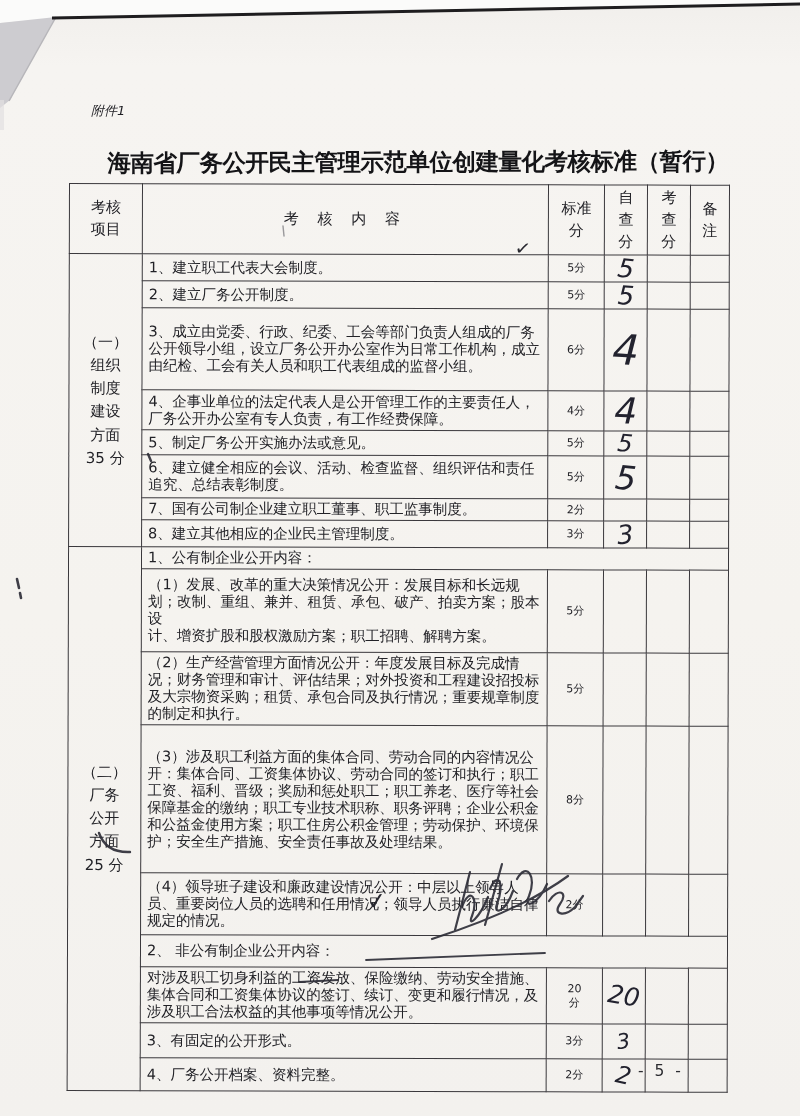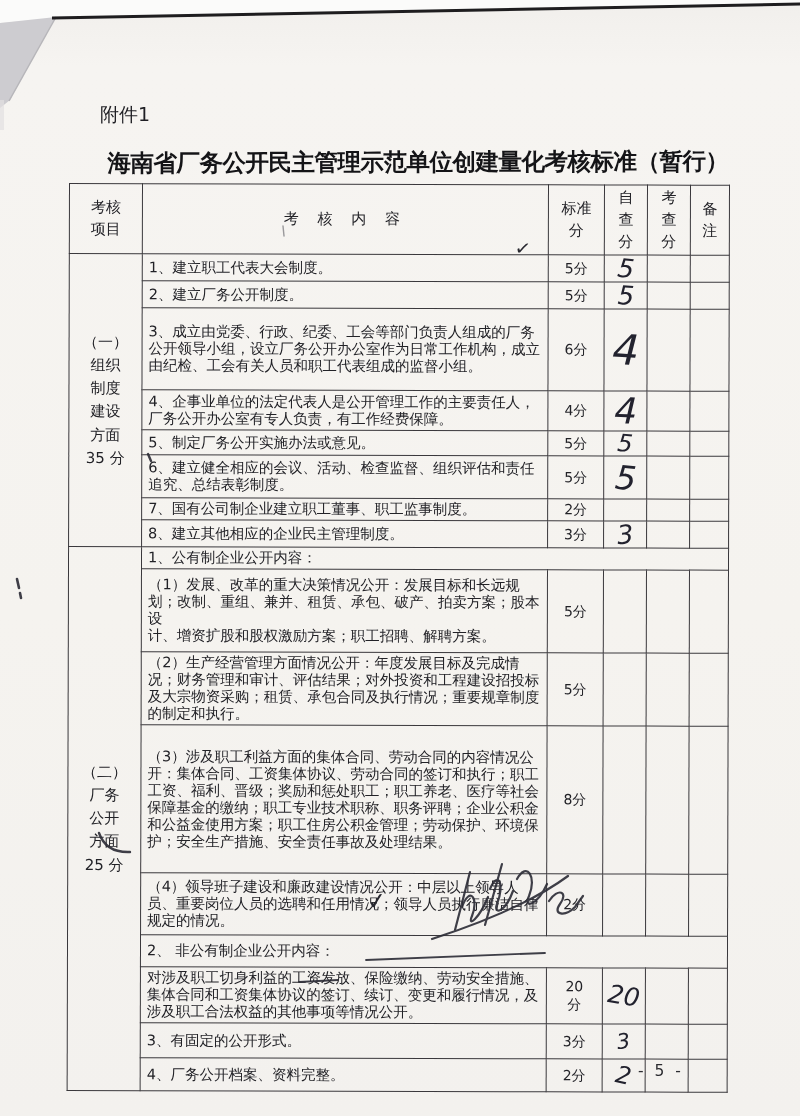--- a/index.html
+++ b/index.html
@@ -5,21 +5,21 @@
   html,body{margin:0;padding:0;}
   body{background:#8e8c91;font-family:"DejaVu Sans","Liberation Sans",sans-serif;}
   .page{
     position:relative;width:800px;height:1116px;margin:0 auto;
     background:linear-gradient(180deg,#f1efec 0%,#f6f4f1 6%,#f5f3ef 55%,#f3f1ee 100%);
     overflow:hidden;color:#26262b;
   }
   .scan-top{position:absolute;left:0;top:0;width:800px;height:130px;pointer-events:none;}
   .overlay{position:absolute;left:0;top:0;width:800px;height:1116px;pointer-events:none;}
 
-  .attachment{position:absolute;left:100px;top:102px;font-size:19px;color:#1f1f24;}
+  .attachment{position:absolute;left:91px;top:102px;font-size:13px;color:#1f1f24;font-style:italic;}
   .doc-title{
     position:absolute;left:80px;top:146px;width:676px;text-align:center;
     font-size:23.5px;font-weight:900;color:#141417;letter-spacing:-0.5px;
     transform:rotate(-0.2deg);
   }
 
   table.assess{
     position:absolute;left:69px;top:183px;width:660px;
     border-collapse:collapse;table-layout:fixed;
     transform:rotate(0.15deg);transform-origin:top left;
@@ -32,21 +32,21 @@
   th.h-content{letter-spacing:7px;}
   .hr{height:58px;}
   td.sec{
     font-size:15px;line-height:1.55;white-space:pre-line;text-align:center;padding:2px 1px;color:#1e1e23;
   }
   td.content{
     font-size:14.5px;line-height:17px;text-align:left;padding:2px 6px;
     white-space:pre-line;color:#1d1d22;
   }
   td.sub{font-size:14.5px;padding:1px 6px;text-align:left;color:#1d1d22;}
-  td.std{font-size:14px;text-align:center;white-space:pre-line;line-height:1.25;padding:0 1px;}
+  td.std{font-size:11px;text-align:center;white-space:pre-line;line-height:1.25;padding:0 1px;}
   td.score{text-align:center;padding:0;}
   .hw{
     display:inline-block;font-style:italic;color:#22222e;line-height:1;
     font-family:"DejaVu Sans",sans-serif;font-weight:400;
   }
   .r0{height:23px}.r1{height:23px}.r2{height:82px}.r3{height:40px}.r4{height:22px}
   .r5{height:43px}.r6{height:22px}.r7{height:22px}.r8{height:21px}.r9{height:83px}
   .r10{height:72px}.r11{height:148px}.r12{height:62px}.r13{height:32px}.r14{height:56px}
   .r15{height:35px}.r16{height:33px}
   .r0 .hw{font-size:26px;transform:rotate(6deg)}

